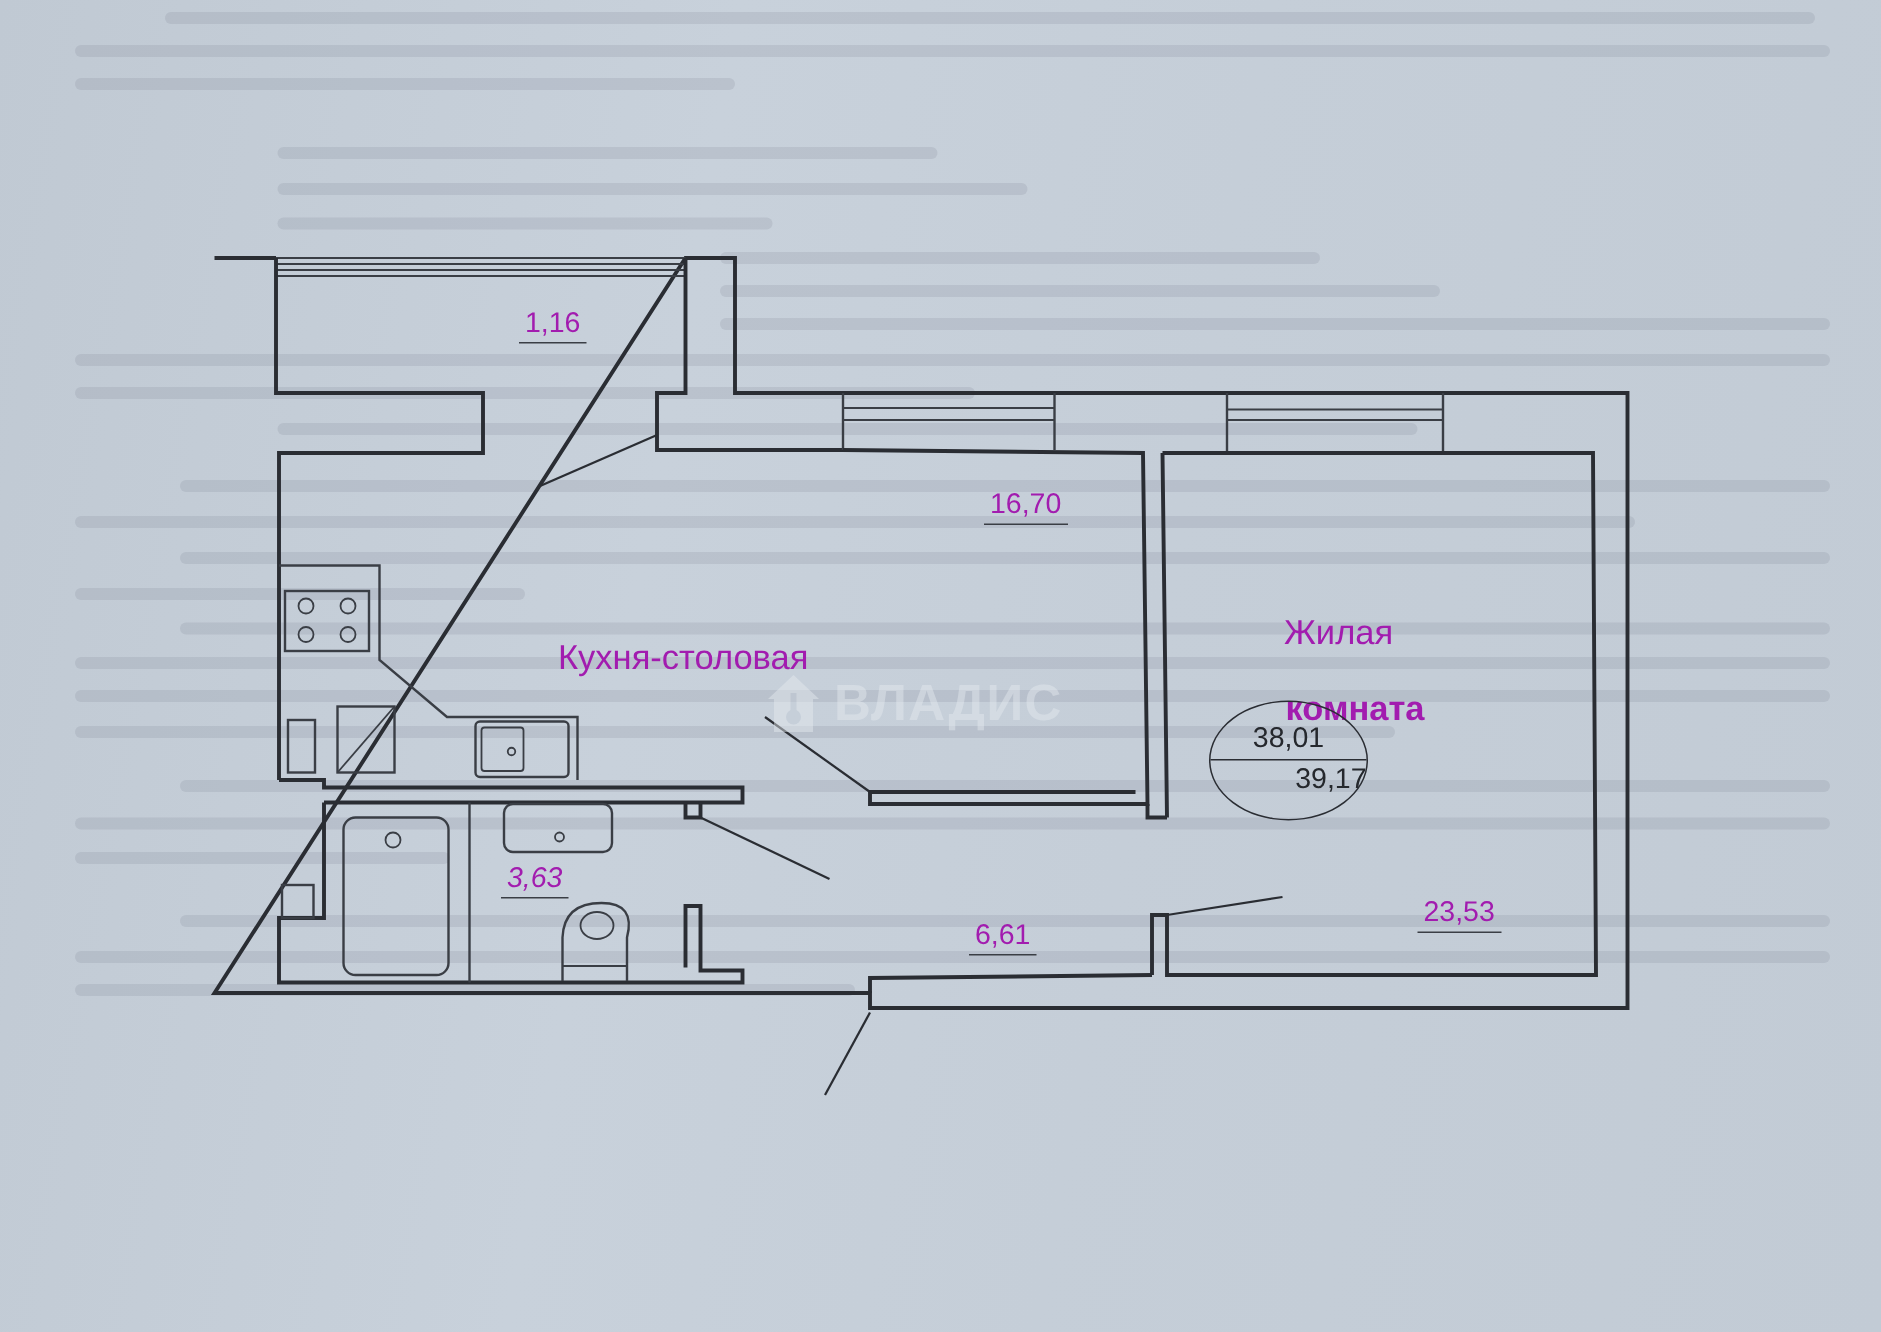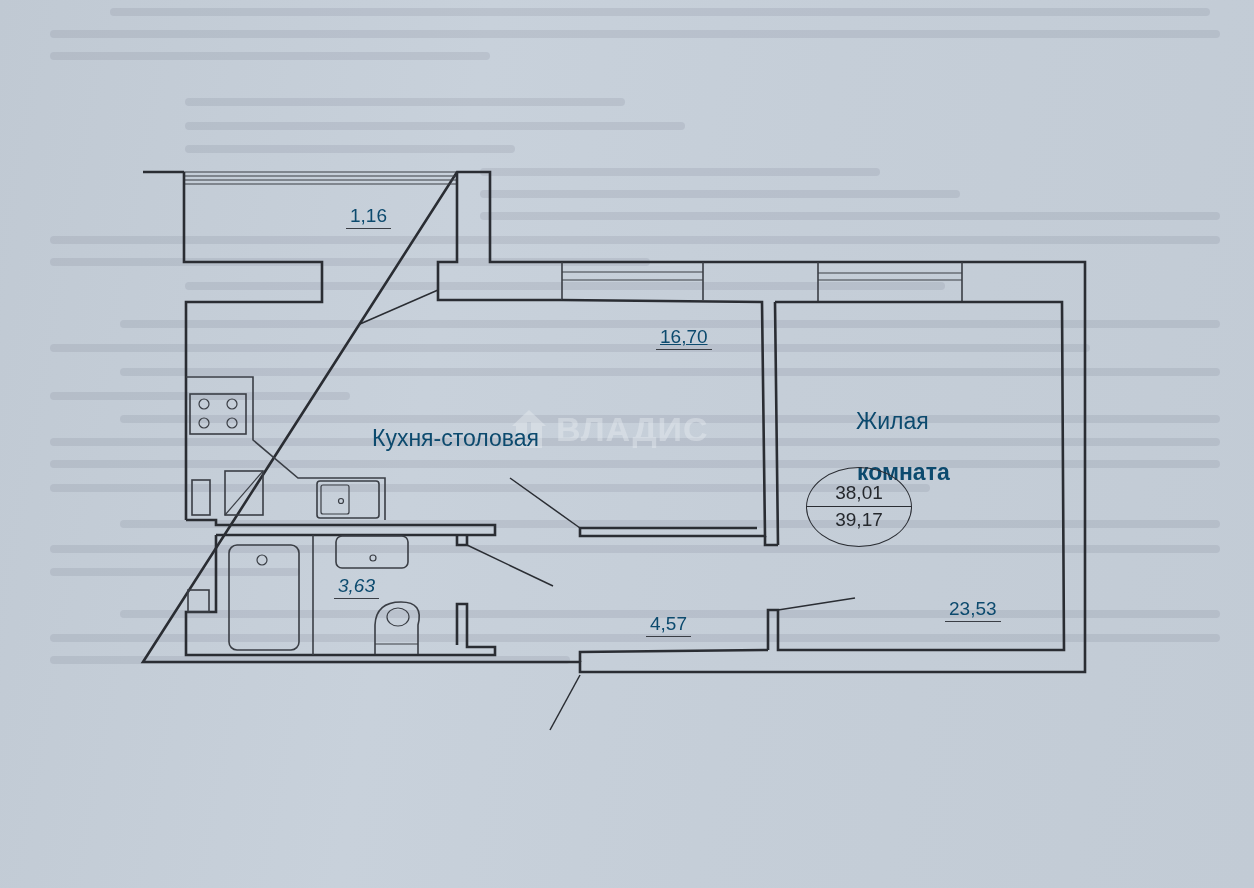--- a/index.html
+++ b/index.html
@@ -20,40 +20,40 @@
   .bleed .line {
     position: absolute; height: 8px; border-radius: 4px;
     background: rgba(120,130,142,0.18);
   }
   svg.plan { position: absolute; left: 0; top: 0; }
   .wall { fill: none; stroke: #2a2d33; stroke-width: 2.6; stroke-linejoin: miter; }
   .thin { fill: none; stroke: #3a3e45; stroke-width: 1.6; }
   .hair { fill: none; stroke: #3a3e45; stroke-width: 1.2; }
   .door { fill: none; stroke: #2a2d33; stroke-width: 1.5; }
   .label {
-    position: absolute; color: #0c4a6e; white-space: nowrap;
+    position: absolute; color: #a21caf; white-space: nowrap;
   }
   .room-name { font-size: 23px; line-height: 27px; margin-top: 32px; }
   .area {
     font-size: 19px; line-height: 22px; padding: 0 4px 1px 4px;
     border-bottom: 1.5px solid #3a3e45;
   }
   .total-ellipse {
     position: absolute; left: 806px; top: 467px; width: 104px; height: 78px;
     border: 1.5px solid #2a2d33; border-radius: 50%;
   }
   .total-ellipse .divider {
     position: absolute; left: 0; right: 0; top: 38px; border-top: 1.2px solid #2a2d33;
   }
   .total-ellipse .v {
     position: absolute; left: 0; right: 0; text-align: center;
     font-size: 19px; line-height: 22px; color: #25282d;
   }
   .watermark {
-    position: absolute; left: 510px; top: 408px; height: 42px;
+    position: absolute; left: 510px; top: 448px; height: 42px;
     display: flex; align-items: center; gap: 8px; opacity: 0.45;
   }
   .watermark .wm-text {
     font-size: 34px; font-weight: bold; color: #e6ebf0; letter-spacing: 1px;
   }
 </style>
 </head>
 <body>
 
 <div class="paper"></div>
@@ -172,25 +172,25 @@
 <div class="watermark">
   <svg width="38" height="42" viewBox="0 0 38 42">
     <path d="M19,2 L36,18 L32,18 L32,40 L6,40 L6,18 L2,18 Z" fill="#e6ebf0"></path>
     <circle cx="19" cy="30" r="5" fill="#c5ced8"></circle>
     <rect x="17" y="14" width="4" height="14" fill="#c5ced8"></rect>
   </svg>
   <span class="wm-text">ВЛАДИС</span>
 </div>
 
 <span class="label area" style="left:346px;top:205px;">1,16</span>
-<span class="label area" style="left:656px;top:326px;text-decoration:underline;">16,70</span>
+<span class="label area" style="left:656px;top:326px;">16,70</span>
 <span class="label room-name" style="left:372px;top:393px;">Кухня-столовая</span>
 <span class="label room-name" style="left:856px;top:376px;">Жилая</span>
 <span class="label room-name" style="left:857px;top:427px;font-weight:bold;">комната</span>
 <span class="label area" style="left:945px;top:598px;">23,53</span>
 <span class="label area" style="left:334px;top:575px;font-style:italic;">3,63</span>
-<span class="label area" style="left:646px;top:613px;">4,57</span>
+<span class="label area" style="left:646px;top:613px;">6,61</span>
 
 <div class="total-ellipse">
   <span class="v" style="top:14px;">38,01</span>
   <div class="divider"></div>
-  <span class="v" style="top:41px;">39,17</span>
+  <span class="v" style="top:41px;text-align:right;">39,17</span>
 </div>
 
 </body></html>

